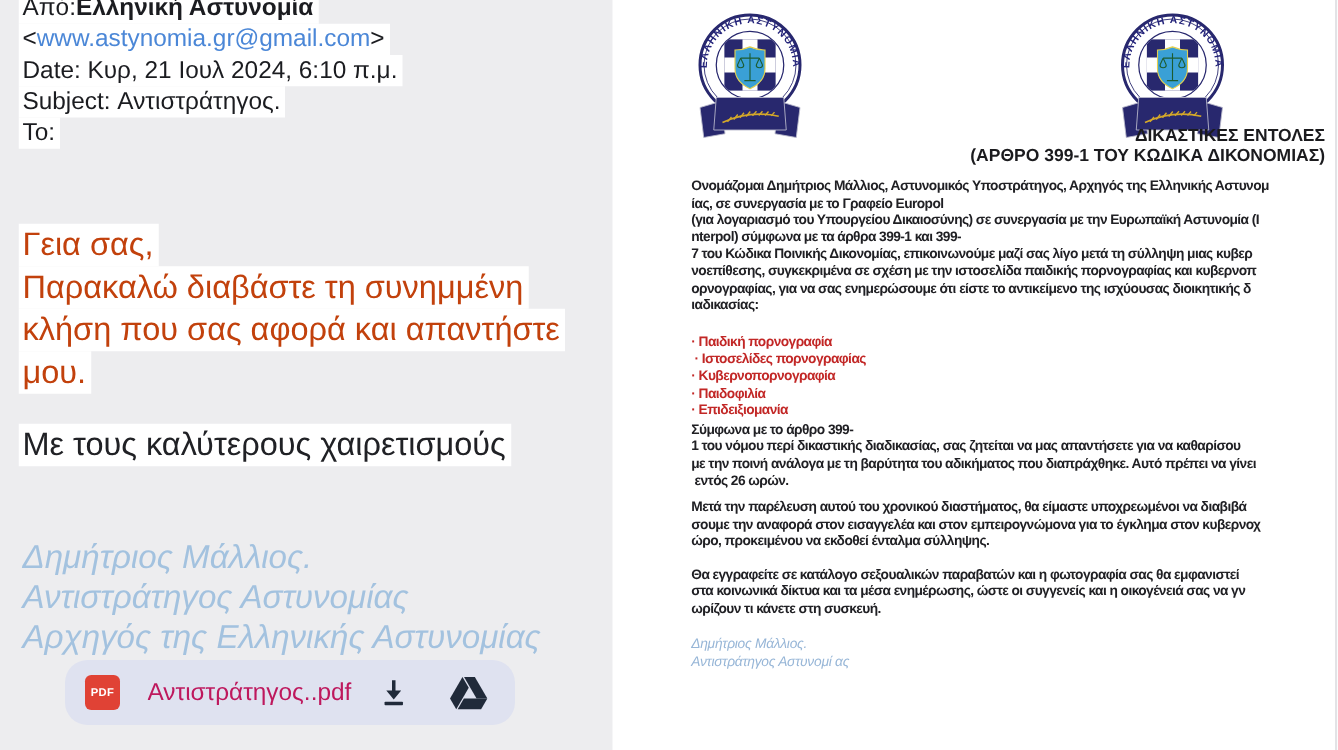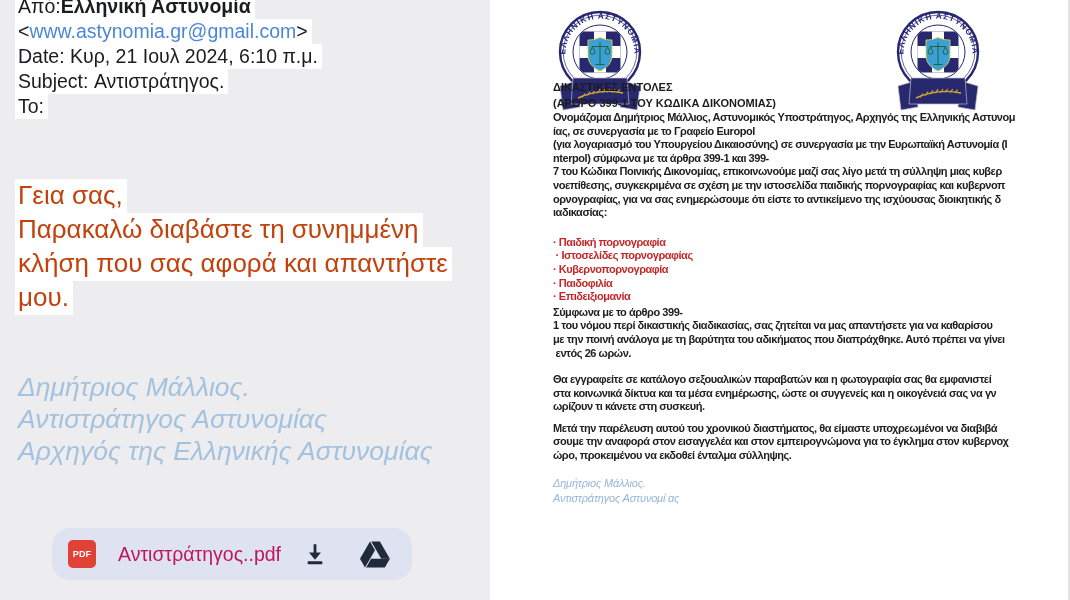--- a/index.html
+++ b/index.html
@@ -31,26 +31,26 @@
   .dl{width:26px;height:26px;margin-left:6px;}
   .drv{width:30px;height:27px;margin-left:32px;}
   
   .doc-panel{position:absolute;left:522px;top:0;width:548px;height:600px;
              background:#fff;border-right:2px solid #e3e3e6;box-sizing:border-box;
              overflow:hidden;}
   .logo{position:absolute;top:5px;width:100px;height:112px;}
   .logo-l{left:28px;} .logo-r{left:366px;}
   .doc-content{position:absolute;left:0;top:0;width:100%;
                padding:0 8px 0 31px;box-sizing:border-box;}
-  .doc-title{margin-top:80px;font-size:11px;line-height:15.5px;font-weight:700;
-             color:#1b1b1e;text-align:left;}
+  .doc-title{margin-top:101px;font-size:14px;line-height:15.5px;font-weight:700;
+             color:#1b1b1e;text-align:right;}
   .doc-para{font-size:11px;line-height:13.6px;font-weight:700;color:#202024;
             letter-spacing:-0.45px;}
   .doc-para > div{white-space:pre;}
-  .p1{}
+  .p1{margin-top:11px;}
   .offenses{margin-top:16px;color:#c22726;}
   .p2{margin-top:2px;}
   .p3{margin-top:8px;}
   .p4{margin-top:13px;}
   .doc-sig{margin-top:13px;font-size:11px;line-height:15px;font-style:italic;
            color:#97b6d7;letter-spacing:-0.2px;}
 </style>
 </head>
 <body>
 
@@ -75,20 +75,23 @@
 
     <div class="email-body email-greet hl">
       <div>Γεια σας,</div>
     </div>
     <div class="email-body hl">
         <div>Παρακαλώ διαβάστε τη συνημμένη</div>
         <div>κλήση που σας αφορά και απαντήστε</div>
         <div>μου.</div>
       </div>
 
+    <div class="email-closing hl">
+      <div>Με τους καλύτερους χαιρετισμούς</div>
+    </div>
 
     <div class="email-sig">
         <div>Δημήτριος Μάλλιος.</div>
         <div>Αντιστράτηγος Αστυνομίας</div>
         <div>Αρχηγός της Ελληνικής Αστυνομίας</div>
       </div>
 
     <div class="chip">
       <div class="pdf-icon">
         <span>PDF</span>
@@ -177,29 +180,29 @@
           <div>· Κυβερνοπορνογραφία</div>
           <div>· Παιδοφιλία</div>
           <div>· Επιδειξιομανία</div>
         </div>
       <div class="doc-para p2">
           <div>Σύμφωνα με το άρθρο 399-</div>
           <div>1 του νόμου περί δικαστικής διαδικασίας, σας ζητείται να μας απαντήσετε για να καθαρίσου</div>
           <div>με την ποινή ανάλογα με τη βαρύτητα του αδικήματος που διαπράχθηκε. Αυτό πρέπει να γίνει</div>
           <div> εντός 26 ωρών.</div>
         </div>
+      <div class="doc-para p3">
+          <div>Μετά την παρέλευση αυτού του χρονικού διαστήματος, θα είμαστε υποχρεωμένοι να διαβιβά</div>
+          <div>σουμε την αναφορά στον εισαγγελέα και στον εμπειρογνώμονα για το έγκλημα στον κυβερνοχ</div>
+          <div>ώρο, προκειμένου να εκδοθεί ένταλμα σύλληψης.</div>
+        </div>
       <div class="doc-para p4">
           <div>Θα εγγραφείτε σε κατάλογο σεξουαλικών παραβατών και η φωτογραφία σας θα εμφανιστεί</div>
           <div>στα κοινωνικά δίκτυα και τα μέσα ενημέρωσης, ώστε οι συγγενείς και η οικογένειά σας να γν</div>
           <div>ωρίζουν τι κάνετε στη συσκευή.</div>
         </div>
-      <div class="doc-para p3">
-          <div>Μετά την παρέλευση αυτού του χρονικού διαστήματος, θα είμαστε υποχρεωμένοι να διαβιβά</div>
-          <div>σουμε την αναφορά στον εισαγγελέα και στον εμπειρογνώμονα για το έγκλημα στον κυβερνοχ</div>
-          <div>ώρο, προκειμένου να εκδοθεί ένταλμα σύλληψης.</div>
-        </div>
       <div class="doc-sig">
           <div>Δημήτριος Μάλλιος.</div>
           <div>Αντιστράτηγος Αστυνομί ας</div>
         </div>
     </div>
   </section>
 </div>
 
 </body></html>

